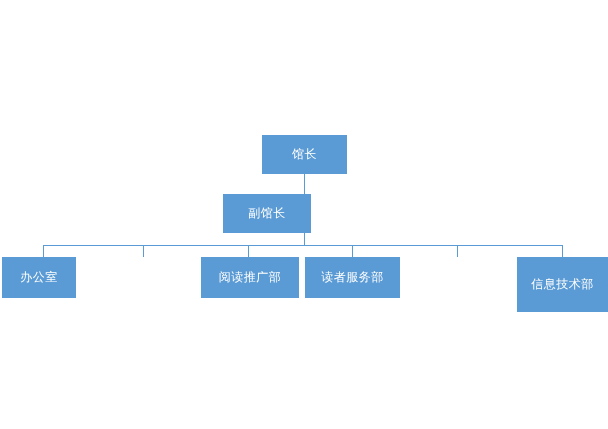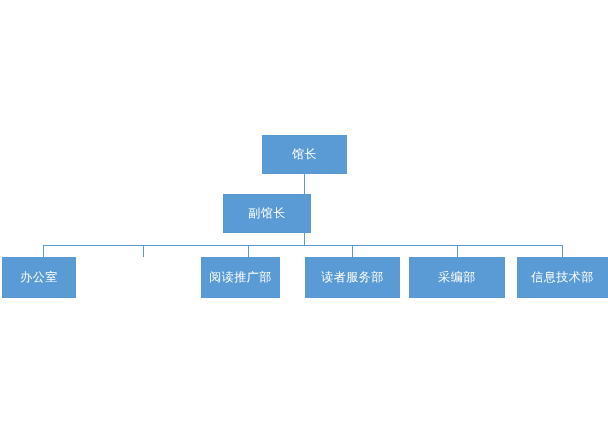--- a/index.html
+++ b/index.html
@@ -52,18 +52,17 @@
   <div class="connector" style="left:248px; top:245px; width:1px; height:12px;"></div>
   <div class="connector" style="left:352px; top:245px; width:1px; height:12px;"></div>
   <div class="connector" style="left:457px; top:245px; width:1px; height:12px;"></div>
   <div class="connector" style="left:562px; top:245px; width:1px; height:12px;"></div>
 
   <div class="org-node" style="left:262px; top:135px; width:85px; height:39px;">馆长</div>
 
   <div class="org-node" style="left:223px; top:194px; width:88px; height:39px;">副馆长</div>
 
   <div class="org-node" style="left:2px; top:257px; width:74px; height:41px;text-align:center;">办公室</div>
-  <div class="org-node" style="left:201px; top:257px; width:79px; height:41px;">阅读推广部</div>
+  <div class="org-node" style="left:201px; top:257px; width:98px; height:41px;">阅读推广部</div>
   <div class="org-node" style="left:305px; top:257px; width:95px; height:41px;">读者服务部</div>
-  <div class="org-node" style="left:409px; top:257px; width:96px; height:41px;">采编部</div>
-  <div class="org-node" style="left:517px; top:257px; width:91px; height:41px;">信息技术部</div>
+  <div class="org-node" style="left:517px; top:257px; width:91px; height:55px;">信息技术部</div>
 
 </div>
 
 </body></html>

